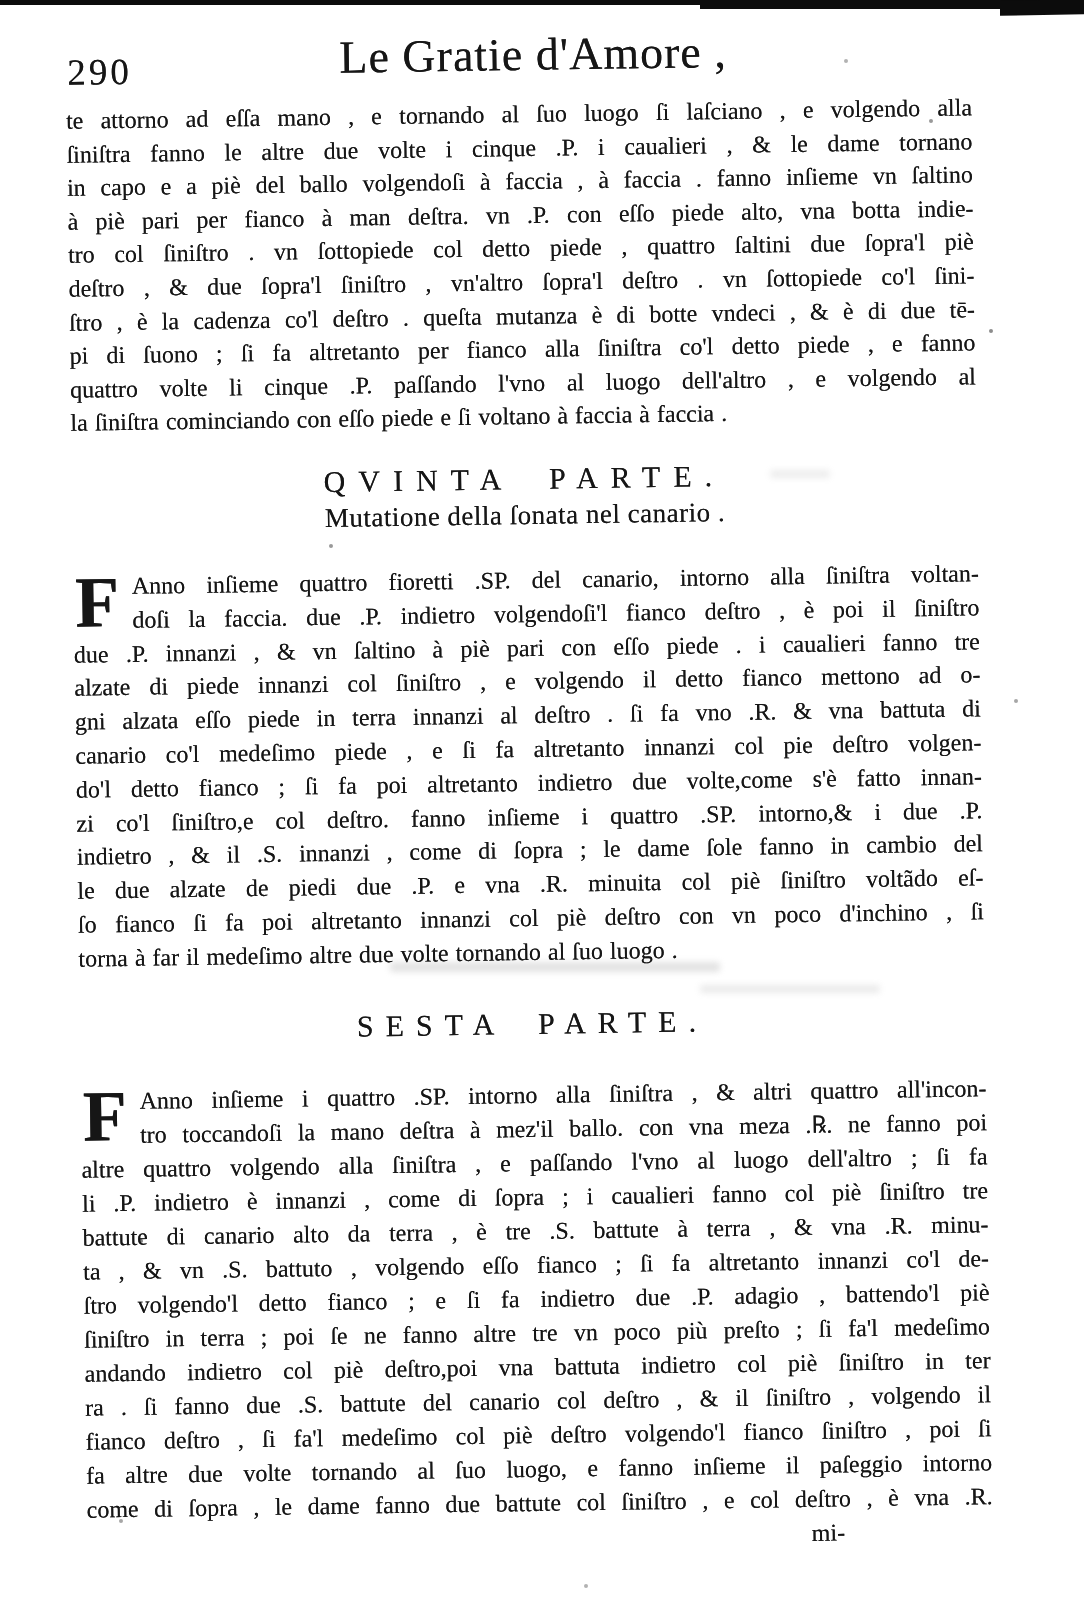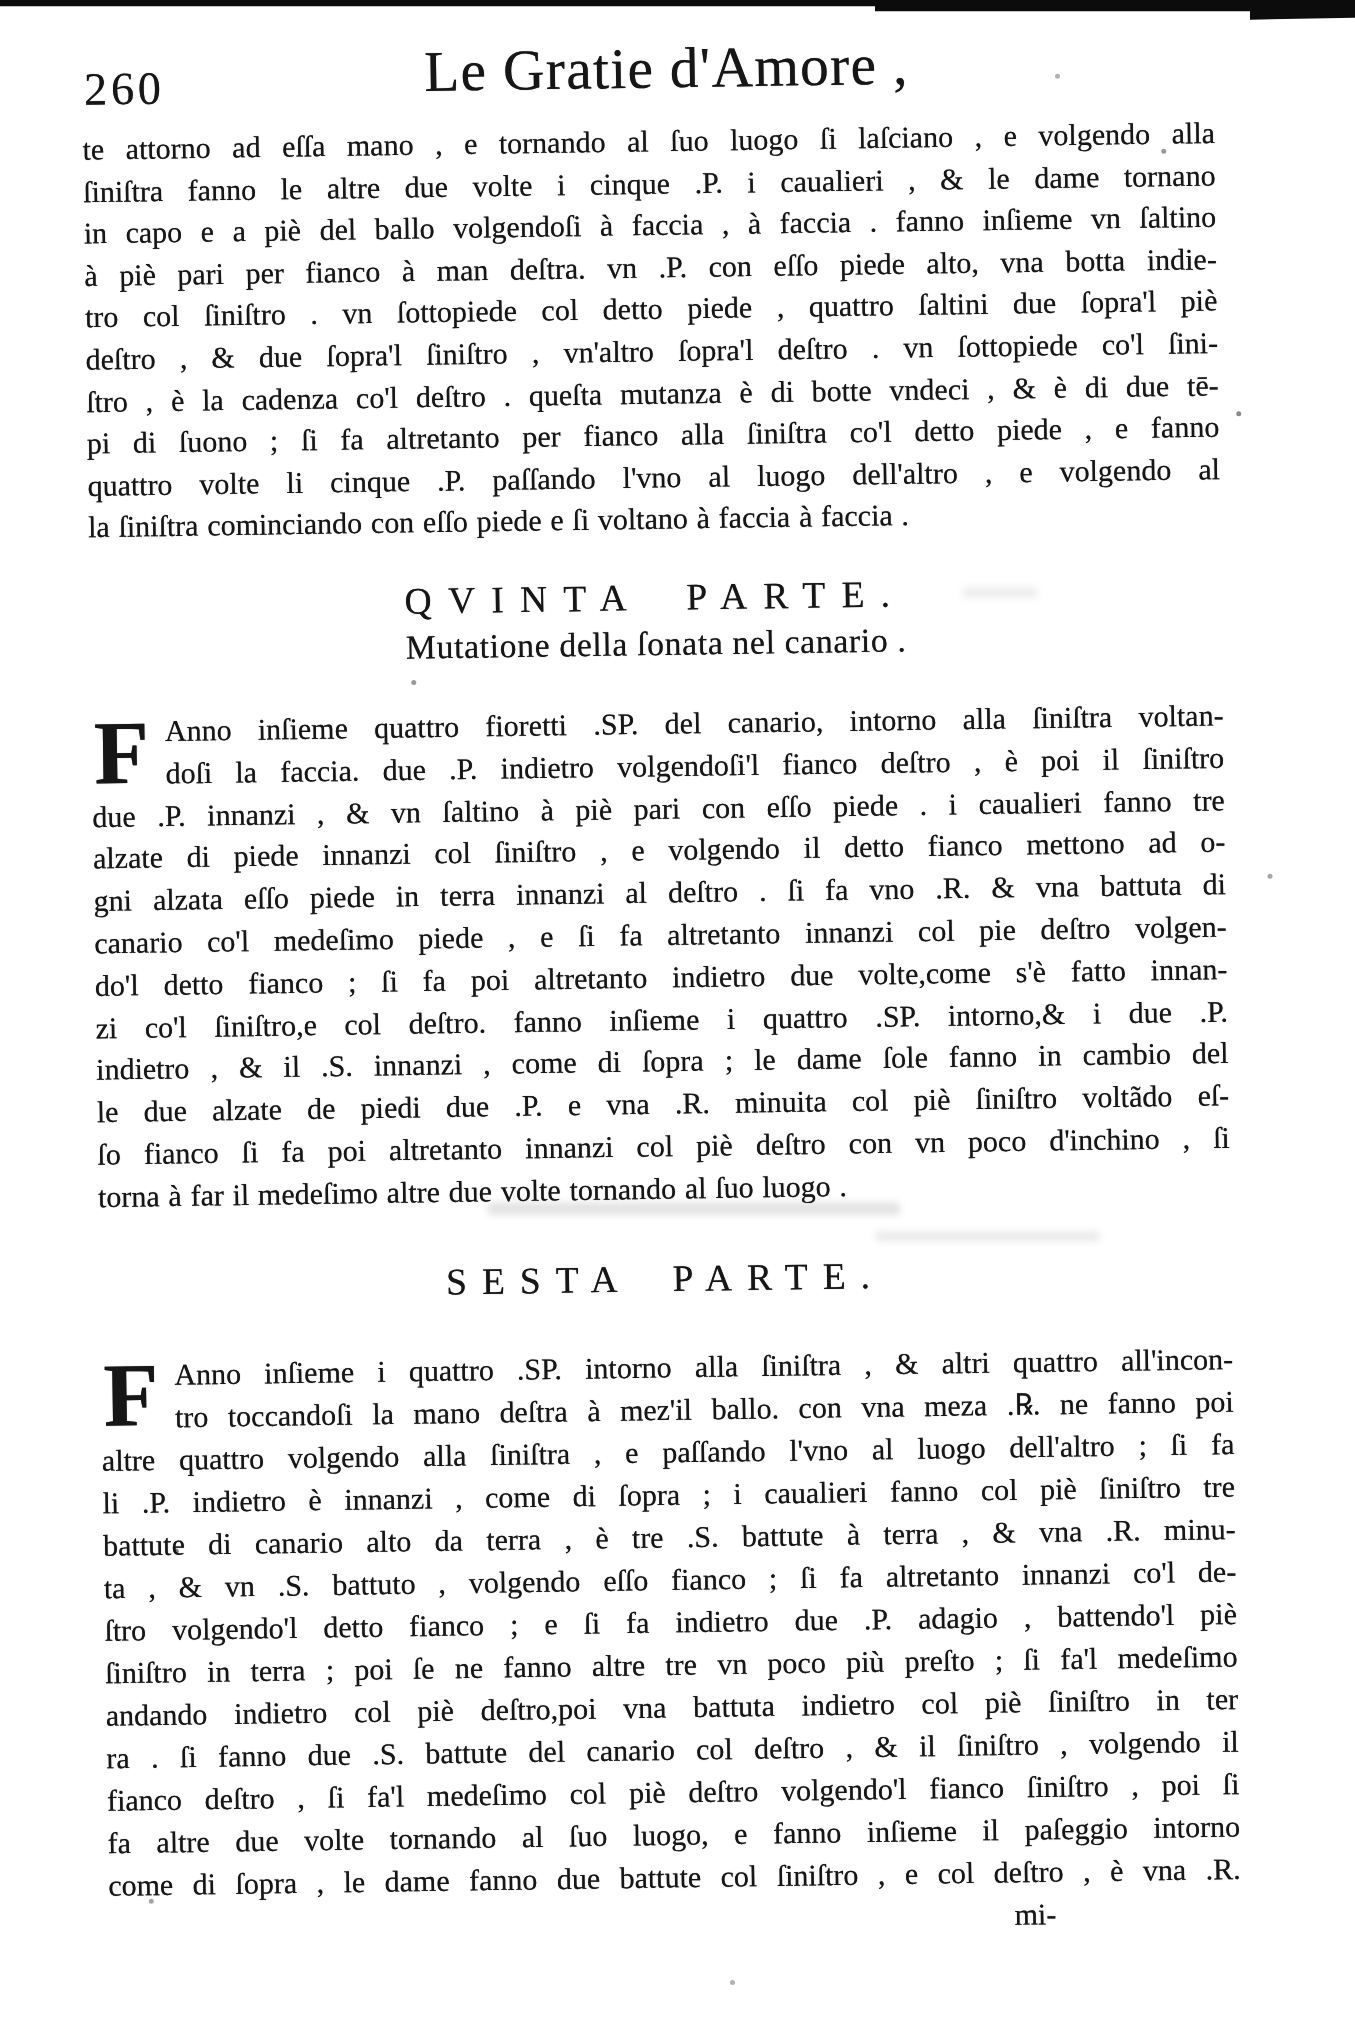--- a/index.html
+++ b/index.html
@@ -69,21 +69,21 @@
 <div class="scan-edge-top2"></div>
 <div class="scan-edge-corner"></div>
 <div class="speckles"></div>
 <div class="smudge smudge-1"></div>
 <div class="smudge smudge-2"></div>
 <div class="smudge smudge-3"></div>
 
 <div class="text-block">
 
   <div class="header-row">
-    <div class="page-number">260</div>
+    <div class="page-number">290</div>
     <div class="running-header">Le Gratie d'Amore ,</div>
   </div>
 
   <div class="body-para para-intro">
     <div data-lines="intro.lines">
         <div class="line">te attorno ad eſſa mano , e tornando al ſuo luogo ſi laſciano , e volgendo alla</div>
         <div class="line">ſiniſtra fanno le altre due volte i cinque .P. i caualieri , &amp; le dame tornano</div>
         <div class="line">in capo e a piè del ballo volgendoſi à faccia , à faccia . fanno inſieme vn ſaltino</div>
         <div class="line">à piè pari per fianco à man deſtra. vn .P. con eſſo piede alto, vna botta indie-</div>
         <div class="line">tro col ſiniſtro . vn ſottopiede col detto piede , quattro ſaltini due ſopra'l piè</div>

